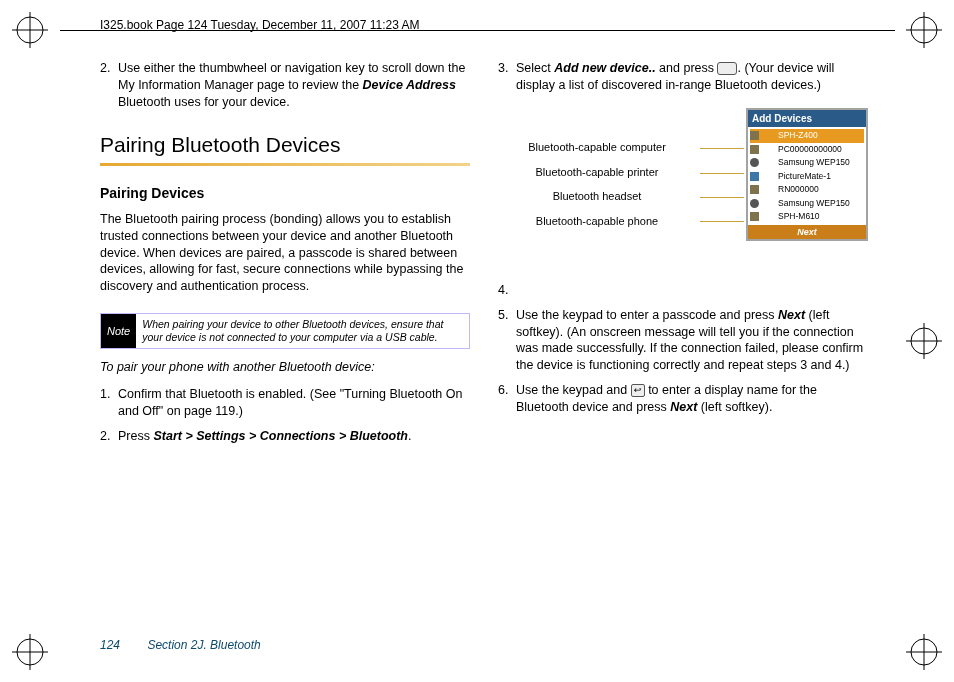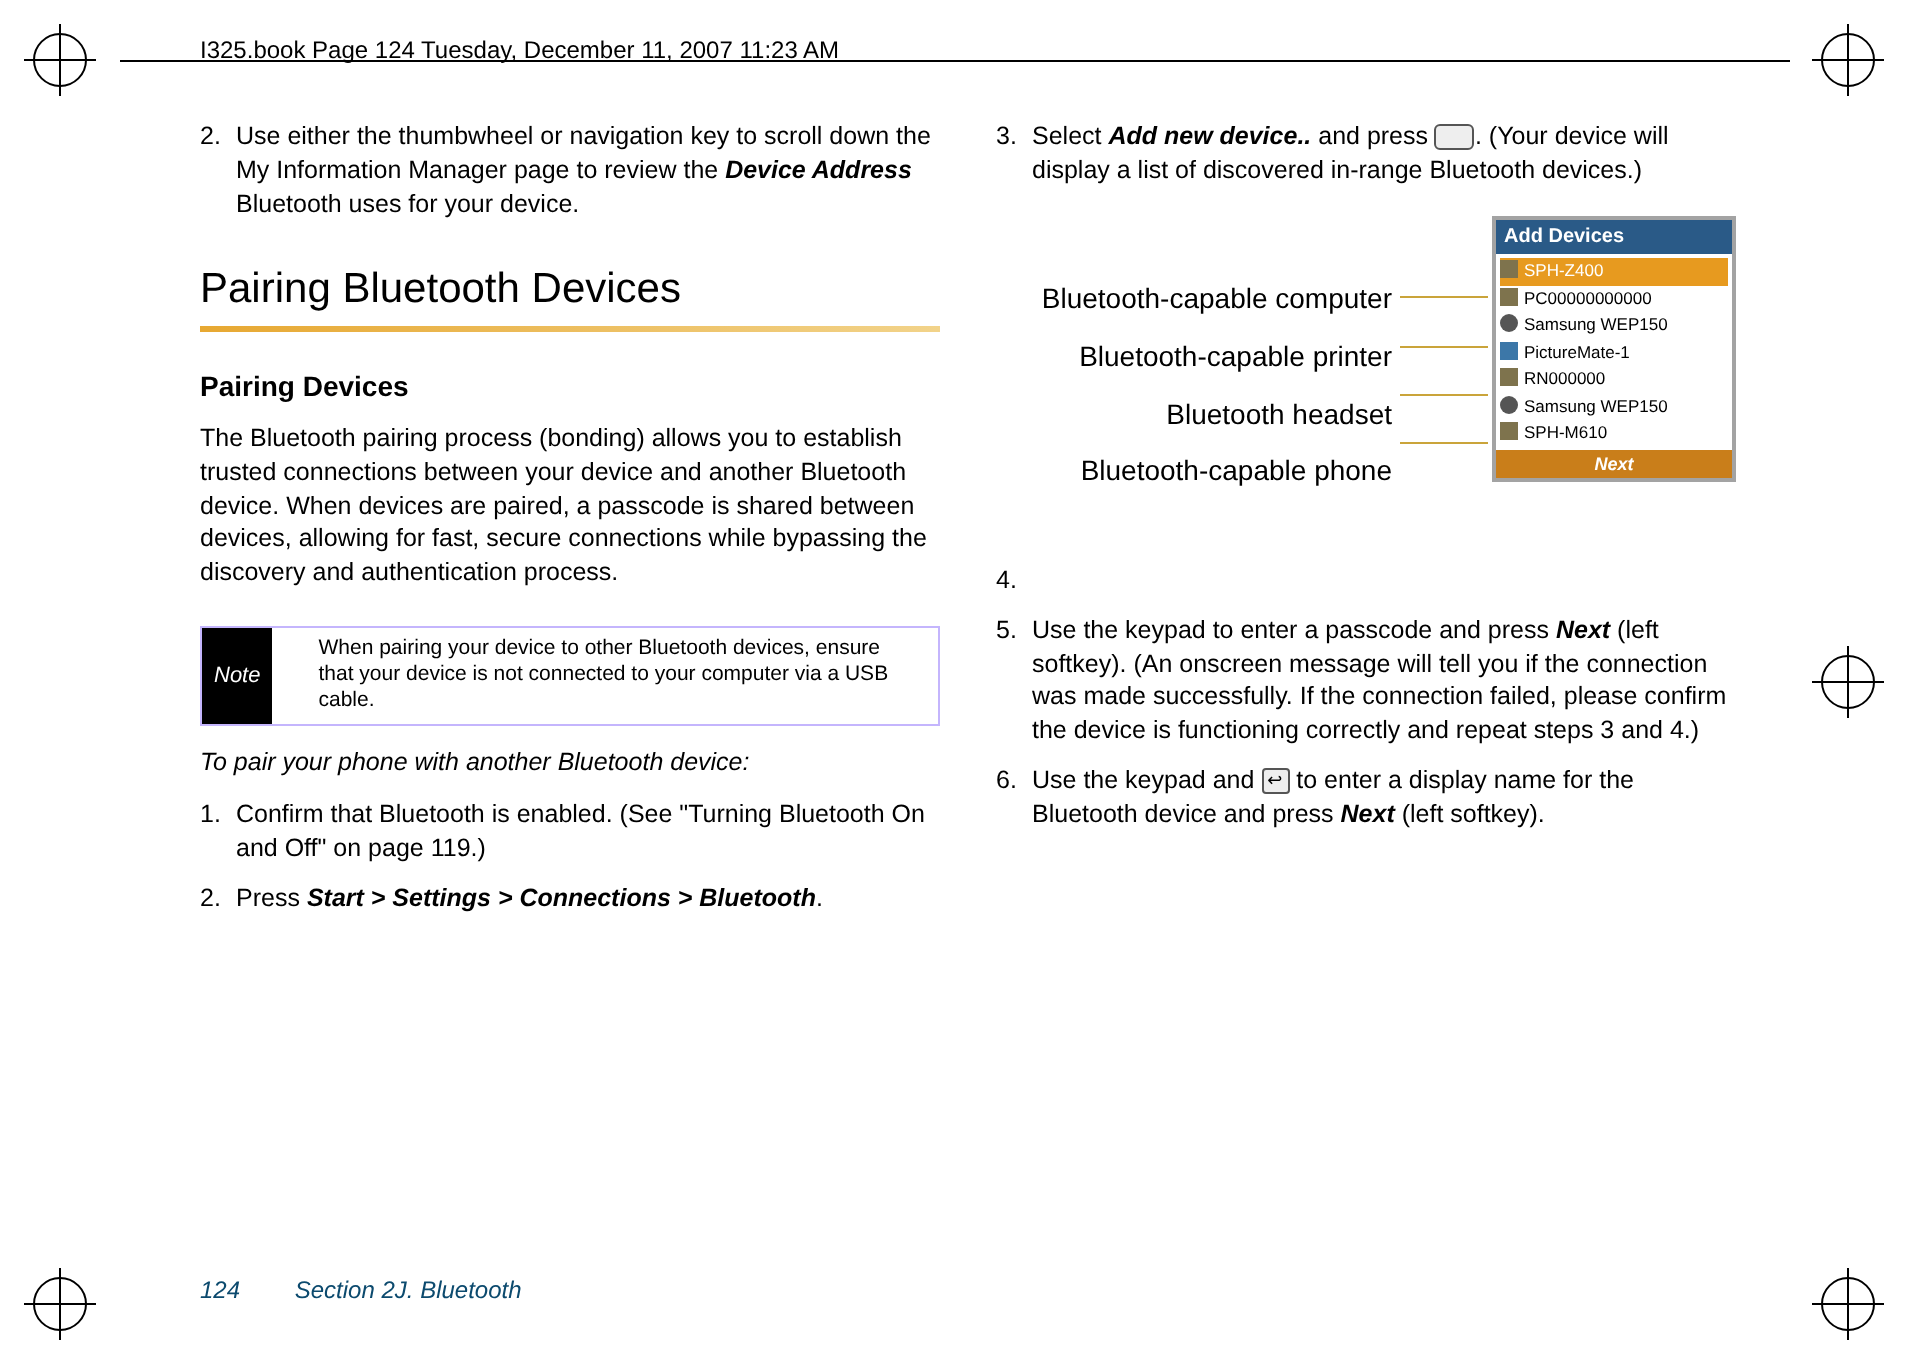--- a/index.html
+++ b/index.html
@@ -16,37 +16,37 @@
 .col{flex:1;display:flex;flex-direction:column}
 .col p{margin:0 0 10px 0}
 ol.num{list-style:none;padding:0;margin:0}
 ol.num li{display:flex;margin-bottom:8px}
 ol.num li .n{width:18px;flex-shrink:0}
 h2.section{font-family:Arial,Helvetica,sans-serif;font-weight:400;font-size:21px;margin:12px 0 4px 0}
 .rule{height:3px;background:linear-gradient(to right,#e7a832,#f2d38a);margin-bottom:12px}
 h3.sub{font-size:14px;font-weight:700;margin:6px 0 8px 0}
 .note-box{border:1px solid #c4b5fd;display:flex;margin:8px 0 10px 0}
 .note-label{background:#000;color:#fff;font-style:italic;font-size:11px;padding:6px 6px;display:flex;align-items:center}
-.note-text{font-size:10.5px;padding:4px 23px;line-height:1.25}
+.note-text{font-style:italic;font-size:10.5px;padding:4px 6px;line-height:1.25}
 .instr{font-style:italic;margin:6px 0 8px 0}
 b.em{font-style:italic;font-weight:700}
 .footer{position:absolute;left:100px;bottom:30px;font-size:12px;font-style:italic;color:#0c4a6e}
 .footer .pn{font-weight:400;margin-right:24px}
 .key{display:inline-block;width:18px;height:11px;border:1px solid #555;border-radius:3px;vertical-align:middle;background:#eee}
 .key2{display:inline-block;width:14px;height:13px;vertical-align:middle;position:relative}
 .key2::before{content:"";position:absolute;inset:0;border:1px solid #555;border-radius:2px;background:#eee}
 .key2::after{content:"↩";position:absolute;font-size:9px;left:3px;top:0;font-style:normal}
 .figure{position:relative;margin:6px 0 14px 0;height:160px}
-.labels{position:absolute;left:0;top:32px;font-size:14px;color:#000;text-align:right;width:198px}
+.labels{position:absolute;left:0;top:32px;font-size:11px;color:#000;text-align:center;width:198px}
 .labels div{margin-bottom:10px}
 .lead{position:absolute;height:1px;background:#caa43a}
 .device{position:absolute;right:0;top:0;width:118px;border:2px solid #a3a3a3;background:#fff;font-size:9px}
 .d-title{background:#2a5a87;color:#fff;font-weight:700;padding:2px 4px;font-size:10px}
 .d-list{padding:2px 2px 1px 2px}
-.d-item{display:flex;align-items:flex-start;gap:3px;padding:1px 0;font-size:8.5px;white-space:nowrap;overflow:hidden}
+.d-item{display:flex;align-items:center;gap:19px;padding:1px 0;font-size:8.5px;white-space:nowrap;overflow:hidden}
 .d-item.sel{background:#e79a1f;color:#fff}
 .d-ic{width:9px;height:9px;background:#7e734d;display:inline-block;flex-shrink:0}
 .d-ic.pr{background:#3c77a8}
 .d-ic.hs{background:#555;border-radius:50%}
 .d-next{background:#c97e1a;color:#fff;text-align:center;font-style:italic;font-weight:700;padding:1px 0;font-size:9px}
 </style>
 </head>
 <body>
 
 <div class="crop-mark cm-tl">

